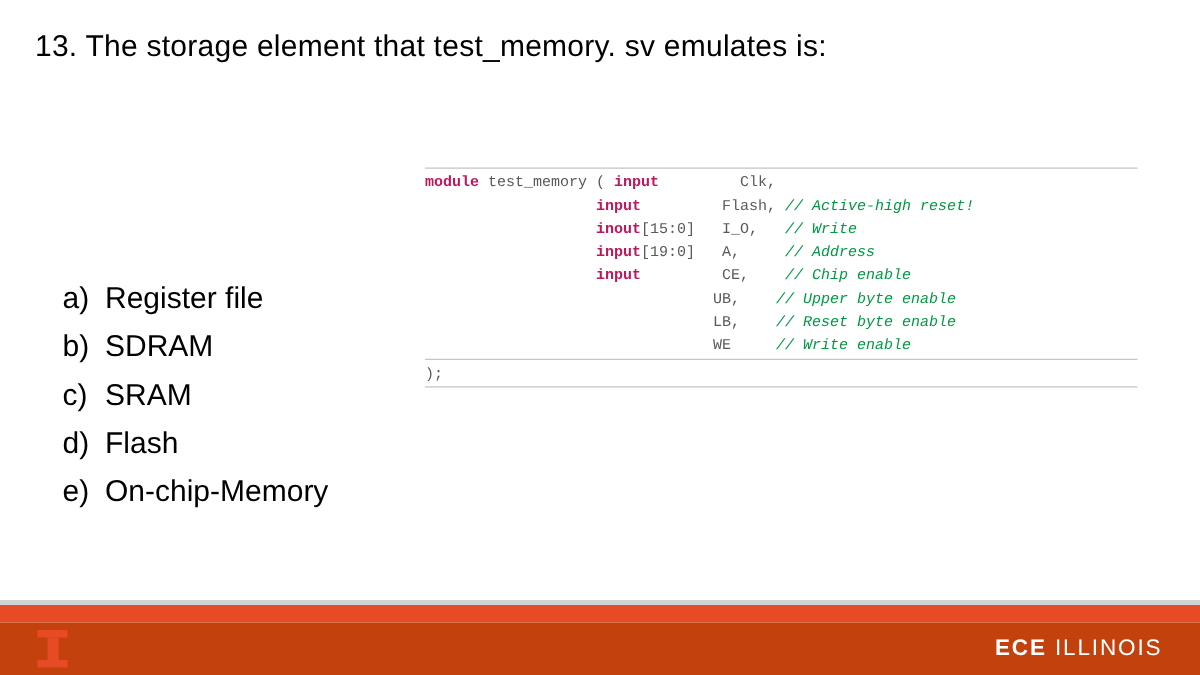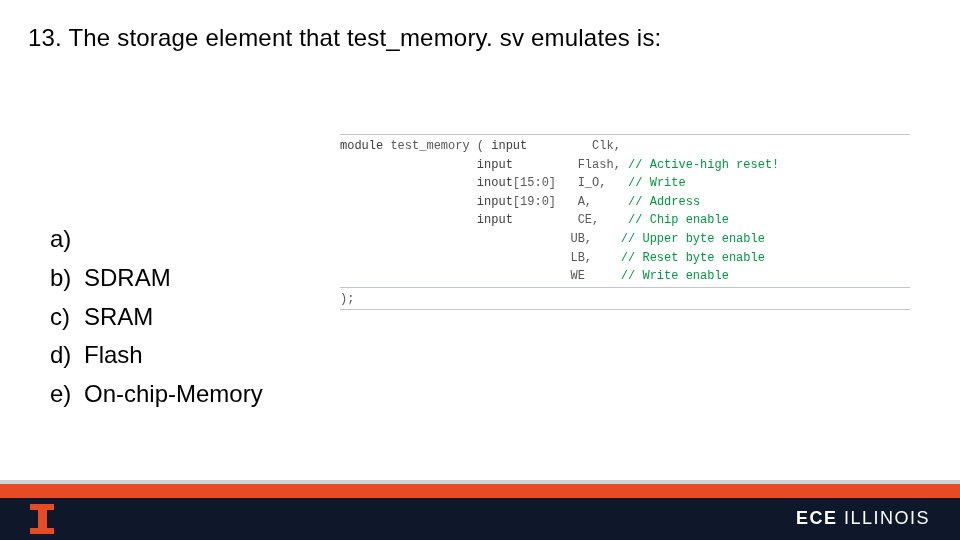--- a/index.html
+++ b/index.html
@@ -5,42 +5,43 @@
   * { margin: 0; padding: 0; box-sizing: border-box; }
   html, body { width: 960px; height: 540px; font-family: Arial, Helvetica, sans-serif; background: #fff; overflow: hidden; }
   .slide { position: relative; width: 960px; height: 540px; }
   .question { position: absolute; top: 24px; left: 28px; font-size: 24px; color: #000; letter-spacing: 0.2px; }
   .options { position: absolute; top: 222px; left: 50px; font-size: 24px; color: #000; line-height: 1.45; }
   .options .row { display: flex; margin-bottom: 4px; }
   .options .letter { width: 34px; }
   .code-block { position: absolute; top: 133px; left: 340px; width: 570px; font-family: "Courier New", monospace; font-size: 12px; line-height: 1.55; color: #595959; }
   .code-block .hr { height: 1px; background: #bfc6cc; margin: 1px 0 2px 0; }
   .code-block .line { white-space: pre; }
-  .kw { color: #404040; }
-  .cm { color: #009943; }
+  .kw { color: #be185d; font-weight: bold; }
+  .cm { color: #009943; font-style: italic; }
   .footer { position: absolute; left: 0; bottom: 0; width: 960px; }
   .footer .stripe-top { height: 4px; background: #d0d3d6; }
   .footer .stripe-main { height: 14px; background: #e64b25; }
-  .footer .bar { height: 42px; background: #0f172a; position: relative; }
+  .footer .bar { height: 42px; background: #c2410c; position: relative; }
   .logo-i { position: absolute; left: 30px; top: 6px; width: 24px; height: 30px; display: flex; flex-direction: column; justify-content: space-between; align-items: center; }
   .logo-i .cap { width: 24px; height: 6px; background: #e64b25; }
   .logo-i .stem { width: 9px; height: 18px; background: #e64b25; }
   .ece { position: absolute; right: 30px; top: 10px; color: #fff; font-size: 18px; font-weight: 700; letter-spacing: 1.5px; }
   .ece .thin { font-weight: 400; }
 </style>
 </head>
 <body>
 
 <div class="slide">
 
   <div class="question">13. The storage element that test_memory. sv emulates is:</div>
 
   <div class="options">
     <div class="row">
       <span class="letter">a)</span>
+      <span>Register file</span>
     </div>
     <div class="row">
       <span class="letter">b)</span>
       <span>SDRAM</span>
     </div>
     <div class="row">
       <span class="letter">c)</span>
       <span>SRAM</span>
     </div>
     <div class="row">

